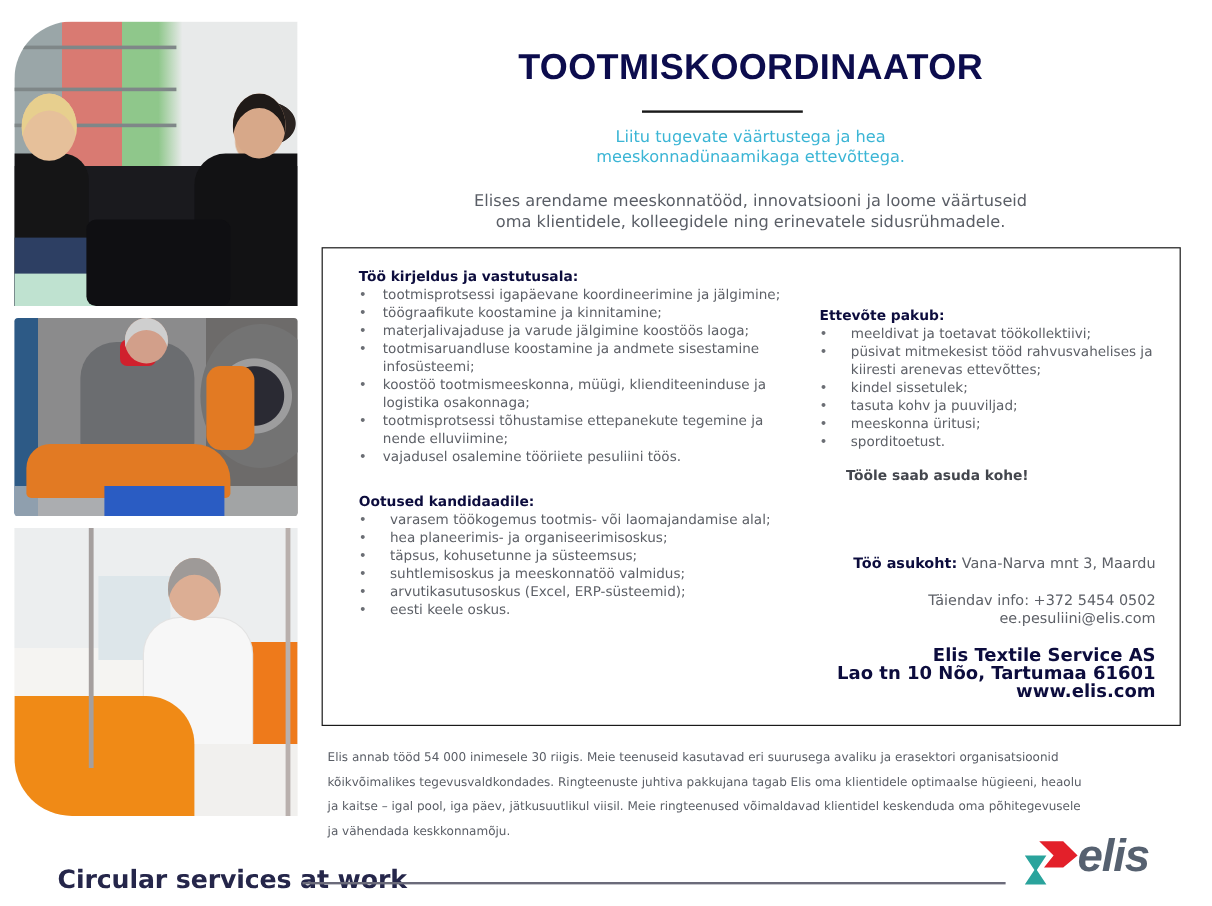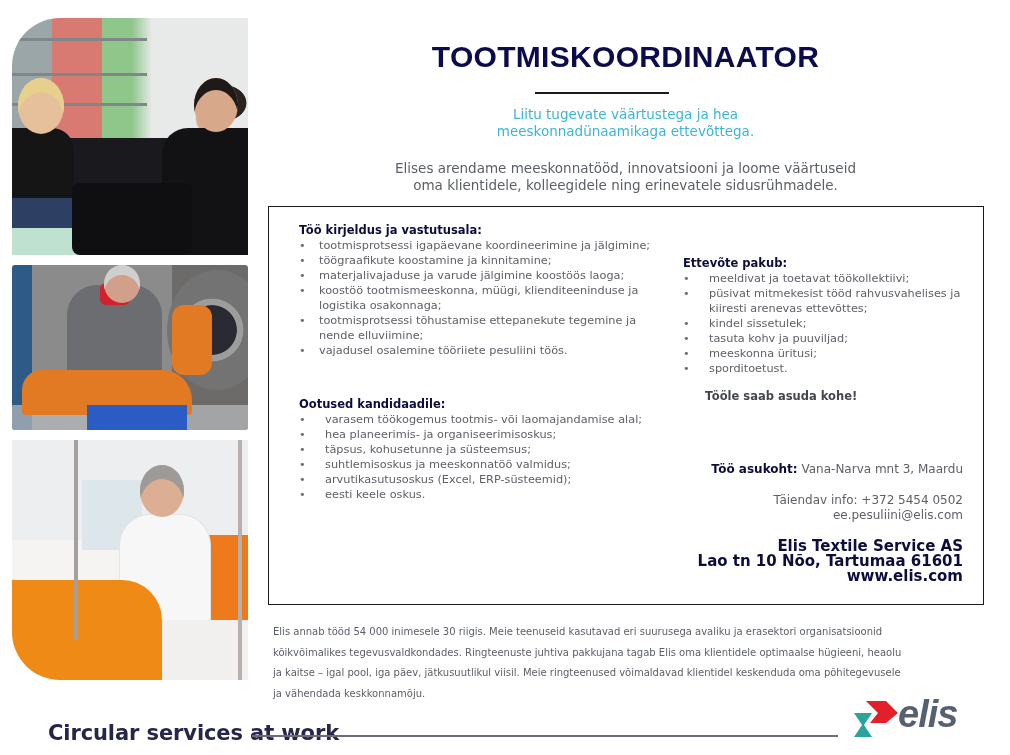--- a/index.html
+++ b/index.html
@@ -60,21 +60,21 @@
 
   
   .box { position:absolute; left:268px; top:206px; width:716px; height:399px; border:1.3px solid #1a1a1a; }
   .col-left { position:absolute; left:30px; top:16px; width:370px; }
   .col-right { position:absolute; left:414px; top:49px; width:290px; }
   .sec-head { font-size:11.5px; font-weight:bold; color:#0c0c3d; line-height:15px; }
   ul.bullets { list-style:none; font-size:11.3px; line-height:15px; color:#5d6067; }
   ul.bullets li { position:relative; padding-left:20px; }
   ul.bullets.wide li { padding-left:26px; }
   ul.bullets li::before { content:"•"; position:absolute; left:0; top:0; color:#6b6e74; }
-  .gap-ootused { margin-top:39px; }
+  .gap-ootused { margin-top:23px; }
   .start-now { margin-top:13px; padding-left:22px; font-size:11.5px; font-weight:bold; color:#43464d; }
   .right-info { position:absolute; right:20px; top:255px; text-align:right; font-size:12px; line-height:15px; color:#5d6067; }
   .right-info .strong { font-weight:bold; color:#0c0c3d; }
   .right-info .block { margin-bottom:16px; }
   .right-info .company { font-weight:bold; color:#0c0c3d; font-size:15px; line-height:15px; }
 
   
   .about { position:absolute; left:273px; top:622px; width:700px; font-size:10px; line-height:20.5px; color:#5a5e66; }
   .tagline-foot { position:absolute; left:48px; top:721px; font-size:21px; font-weight:bold; color:#25264a; letter-spacing:-0.1px; }
   .foot-line { position:absolute; left:252px; top:735px; width:586px; height:2px; background:#6b6b7a; }
@@ -130,20 +130,21 @@
   <div>oma klientidele, kolleegidele ning erinevatele sidusrühmadele.</div>
 </div>
 
 <div class="box">
   <div class="col-left">
     <div class="sec-head">Töö kirjeldus ja vastutusala:</div>
     <ul class="bullets">
       <li>tootmisprotsessi igapäevane koordineerimine ja jälgimine;</li>
       <li>töögraafikute koostamine ja kinnitamine;</li>
       <li>materjalivajaduse ja varude jälgimine koostöös laoga;</li>
+      <li>tootmisaruandluse koostamine ja andmete sisestamine infosüsteemi;</li>
       <li>koostöö tootmismeeskonna, müügi, klienditeeninduse ja logistika osakonnaga;</li>
       <li>tootmisprotsessi tõhustamise ettepanekute tegemine ja nende elluviimine;</li>
       <li>vajadusel osalemine tööriiete pesuliini töös.</li>
     </ul>
 
     <div class="sec-head gap-ootused">Ootused kandidaadile:</div>
     <ul class="bullets wide">
       <li>varasem töökogemus tootmis- või laomajandamise alal;</li>
       <li>hea planeerimis- ja organiseerimisoskus;</li>
       <li>täpsus, kohusetunne ja süsteemsus;</li>

